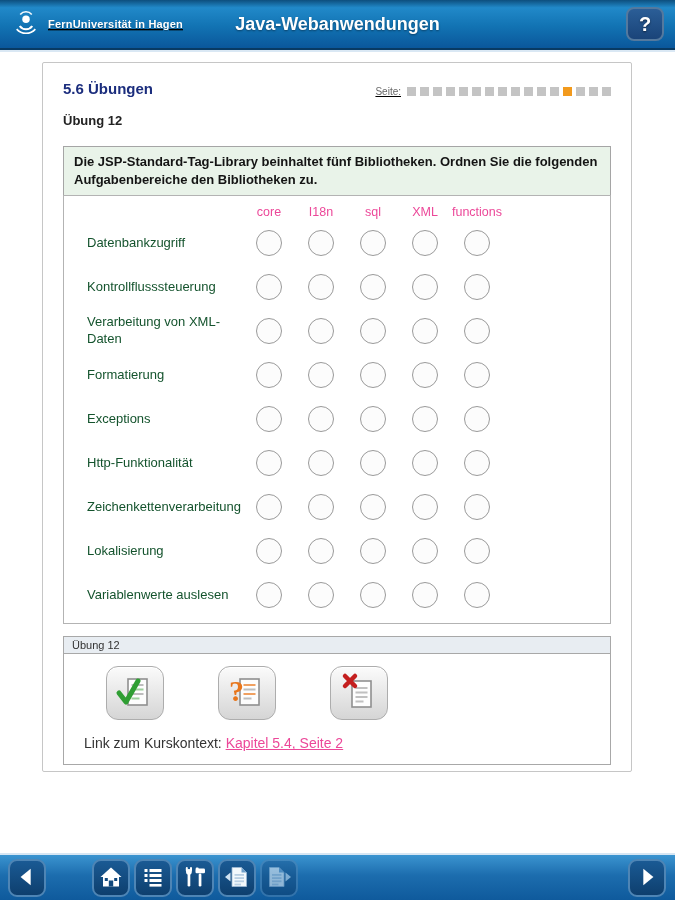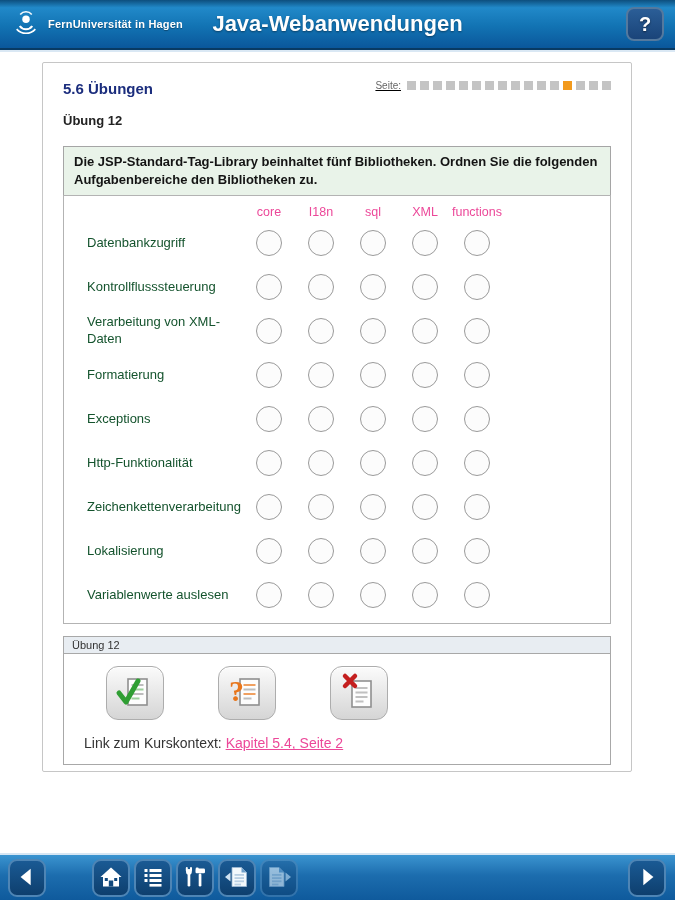--- a/index.html
+++ b/index.html
@@ -9,41 +9,41 @@
     -webkit-font-smoothing:antialiased;
   }
   
   .app-header{
     position:absolute;top:0;left:0;width:675px;height:48px;
     background:linear-gradient(180deg,#0d4f7e 0%,#2189c9 16%,#1273b3 55%,#0a579b 100%);
     border-bottom:2px solid #083a63;
     box-shadow:0 2px 0 rgba(205,224,240,.75);
     display:flex;align-items:center;
   }
-  .logo-wrap{display:flex;align-items:center;gap:6px;margin-left:10px;z-index:2;}
+  .logo-wrap{display:flex;align-items:center;gap:6px;margin-left:10px;z-index:2;text-decoration:underline;}
   .logo-text{color:#fff;font-size:11px;font-weight:bold;letter-spacing:.2px;text-shadow:0 1px 1px rgba(0,0,0,.35);}
   .app-title{
     position:absolute;left:0;right:0;text-align:center;
-    color:#fff;font-size:22px;font-weight:bold;text-shadow:0 1px 2px rgba(0,0,0,.4);
+    color:#fff;font-size:18px;font-weight:bold;text-shadow:0 1px 2px rgba(0,0,0,.4);
   }
   .help-btn{
     position:absolute;right:11px;top:7px;width:38px;height:34px;
     background:linear-gradient(180deg,#2b5e97 0%,#1a4479 100%);
     border:2px solid #54799e;border-radius:8px;box-sizing:border-box;
     color:#fff;font-size:20px;font-weight:bold;
     display:flex;align-items:center;justify-content:center;cursor:pointer;
     text-shadow:0 1px 2px rgba(0,0,0,.5);
   }
   
   .card{
     position:absolute;left:42px;top:62px;width:590px;height:710px;
     background:#fff;border:1px solid #c6c6c6;border-radius:2px;
     box-sizing:border-box;padding:0 20px;
   }
-  .card-head{margin-top:17px;display:flex;justify-content:space-between;align-items:flex-start;}
+  .card-head{margin-top:17px;display:flex;justify-content:space-between;align-items:flex-end;}
   .section-title{color:#1b2d7d;font-size:15px;font-weight:bold;}
   .page-indicator{display:flex;align-items:center;gap:4px;text-decoration:underline;}
   .pi-label{font-size:10px;color:#666;margin-right:2px;}
   .sq{width:9px;height:9px;background:#c4c4c4;}
   .sq.active{background:#f29a1d;}
   .exercise-title{margin-top:16px;font-size:13px;font-weight:bold;color:#222;}
   .instruction-box{
     margin-top:18px;background:#e9f3e9;border:1px solid #a5a5a5;
     padding:6px 10px;font-size:13px;font-weight:bold;color:#141414;line-height:1.4;
   }

